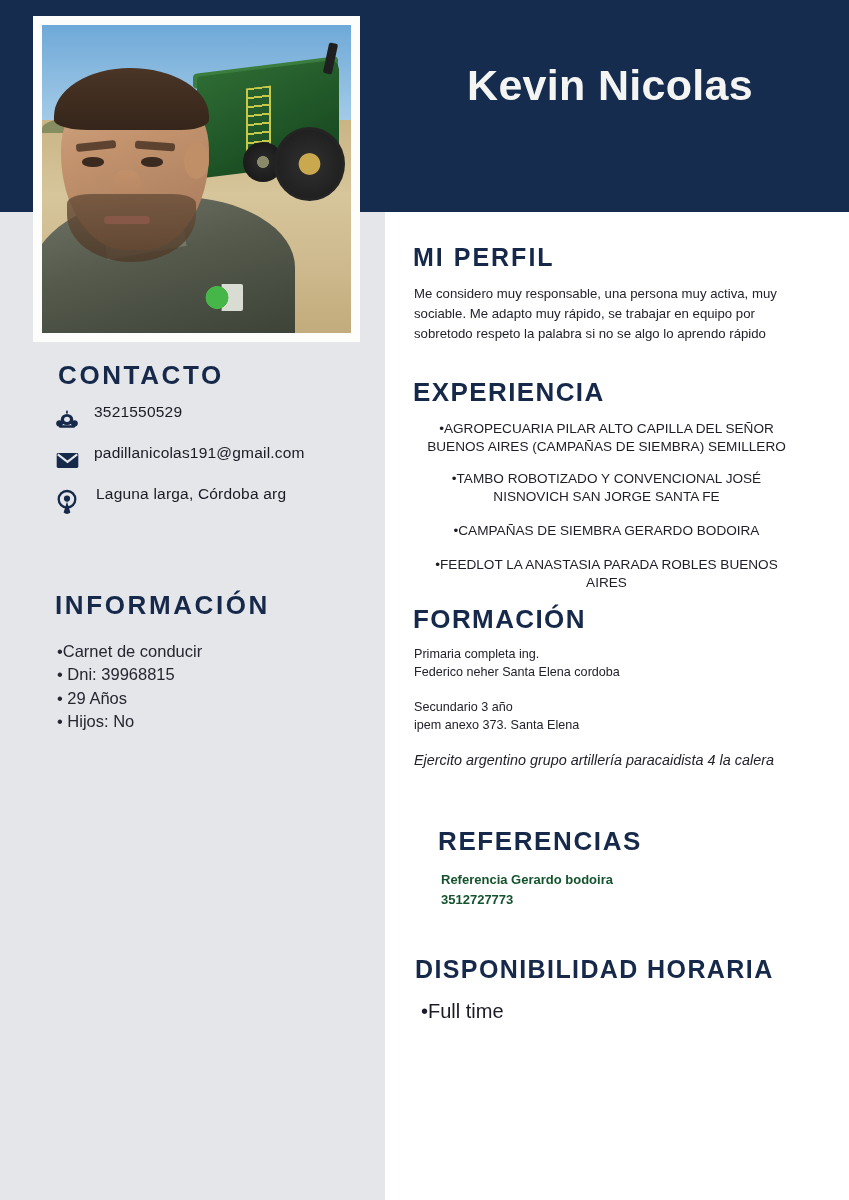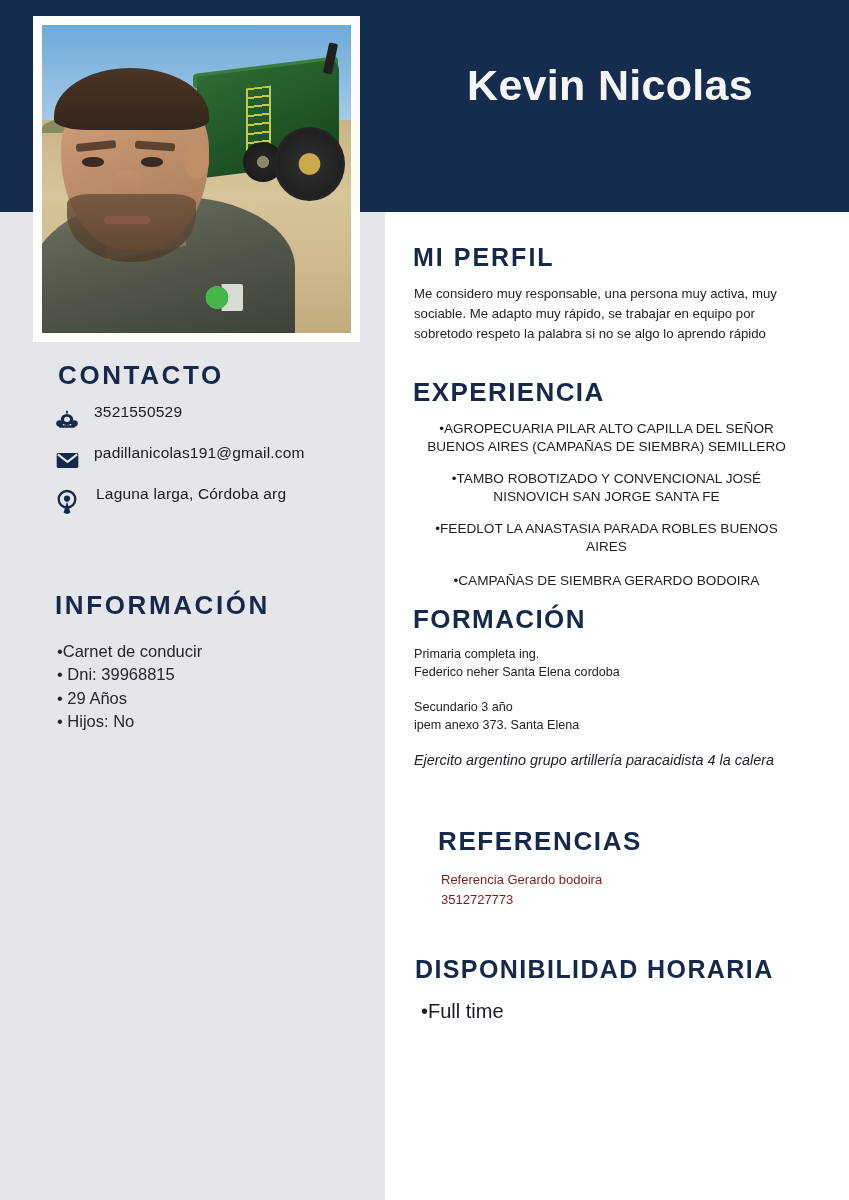--- a/index.html
+++ b/index.html
@@ -305,23 +305,23 @@
     font-size: 14.4px;
     line-height: 1.42;
     margin-top: 14px;
   }
 
   .ref-block {
     position: absolute;
     left: 441px; top: 870px;
     width: 340px;
     font-size: 13px;
-    font-weight: normal;
+    font-weight: bold;
     line-height: 1.5;
-    color: #7f1d1d;
+    color: #14532d;
   }
 
   .disp-list {
     position: absolute;
     left: 421px; top: 1000px;
     width: 340px;
     font-size: 20px;
     color: #1b1b27;
   }
 </style>
@@ -412,22 +412,22 @@
     <span class="info-item">• Hijos: No</span>
   </div>
 
   <div class="main-h" id="h-perfil">MI PERFIL</div>
   <div class="perfil-text">Me considero muy responsable, una persona muy activa, muy sociable. Me adapto muy rápido, se trabajar en equipo por sobretodo respeto la palabra si no se algo lo aprendo rápido</div>
 
   <div class="main-h" id="h-experiencia">EXPERIENCIA</div>
   <div class="exp-list">
     <div class="exp-item" id="exp-0">•AGROPECUARIA PILAR ALTO CAPILLA DEL SEÑOR BUENOS AIRES (CAMPAÑAS DE SIEMBRA) SEMILLERO</div>
     <div class="exp-item" id="exp-1">•TAMBO ROBOTIZADO Y CONVENCIONAL JOSÉ NISNOVICH SAN JORGE SANTA FE</div>
+    <div class="exp-item" id="exp-3">•CAMPAÑAS DE SIEMBRA GERARDO BODOIRA</div>
     <div class="exp-item" id="exp-2">•FEEDLOT LA ANASTASIA PARADA ROBLES BUENOS AIRES</div>
-    <div class="exp-item" id="exp-3">•CAMPAÑAS DE SIEMBRA GERARDO BODOIRA</div>
   </div>
 
   <div class="main-h" id="h-formacion">FORMACIÓN</div>
   <div class="form-list">
     <div class="form-item">Primaria completa ing.<br>Federico neher Santa Elena cordoba</div>
     <div class="form-item">Secundario 3 año<br>ipem anexo 373. Santa Elena</div>
     <div class="form-item emphasis">Ejercito argentino grupo artillería paracaidista 4 la calera</div>
   </div>
 
   <div class="main-h" id="h-referencias">REFERENCIAS</div>

